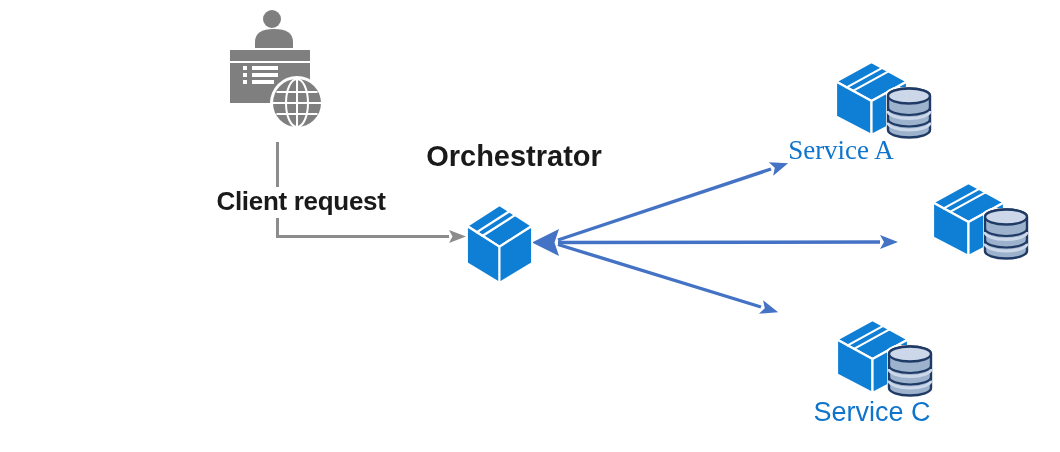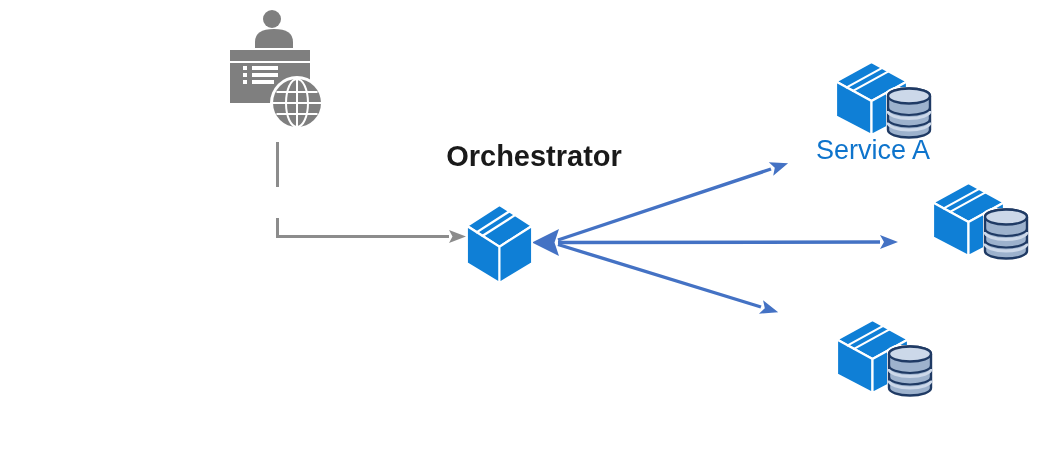--- a/index.html
+++ b/index.html
@@ -16,23 +16,23 @@
   }
   html,body{margin:0;padding:0;background:var(--background);}
   .canvas{
     position:relative;width:1060px;height:452px;background:var(--background);
     overflow:hidden;font-family:"Liberation Sans",sans-serif;
   }
   .abs{position:absolute;}
   .lbl{position:absolute;white-space:nowrap;text-align:center;line-height:1.05;}
   .lbl-dark{color:var(--dark-text);font-weight:600;}
   .lbl-client{left:211px;top:188px;width:180px;font-size:26px;letter-spacing:-0.3px;}
-  .lbl-orch{left:444px;top:141px;width:180px;font-size:29px;}
+  .lbl-orch{left:424px;top:141px;width:180px;font-size:29px;}
   .lbl-service{color:var(--service-label-blue);font-weight:400;font-size:27px;width:160px;}
-  .lbl-svc-a{left:793px;top:136px;}
+  .lbl-svc-a{left:761px;top:136px;font-family:Liberation Serif, serif;}
   .lbl-svc-b{left:883px;top:257px;}
   .lbl-svc-c{left:792px;top:398px;}
   .connectors{position:absolute;left:0;top:0;width:1060px;height:452px;}
   .cube-face{fill:var(--cube-blue);stroke:#fff;stroke-width:2.2;stroke-linejoin:round;}
   .tape{stroke:#fff;stroke-width:2.2;stroke-linecap:round;}
   .db-halo{fill:#fff;stroke:#fff;stroke-width:7;stroke-linejoin:round;}
   .db-body{fill:var(--database-body);stroke:var(--database-outline);stroke-width:2.4;}
   .db-top{fill:var(--database-top);stroke:var(--database-outline);stroke-width:2.4;}
   .db-sep{fill:none;stroke:var(--database-outline);stroke-width:2.2;}
   .db-hl{fill:none;stroke:var(--database-top);stroke-width:3;}
@@ -109,20 +109,21 @@
       <circle class="white-fill" cx="69" cy="99" r="27"></circle>
       <circle class="gray-fill" cx="69" cy="99" r="24"></circle>
       <line class="white-line" x1="69" y1="75" x2="69" y2="123"></line>
       <ellipse class="white-line" cx="69" cy="99" rx="11" ry="24"></ellipse>
       <line class="white-line" x1="45" y1="99" x2="93" y2="99"></line>
       <line class="white-line" x1="48.5" y1="88" x2="89.5" y2="88"></line>
       <line class="white-line" x1="48.5" y1="110" x2="89.5" y2="110"></line>
     </g>
   </svg>
 
+  <div class="lbl lbl-dark lbl-client">Client request</div>
   <div class="lbl lbl-dark lbl-orch">Orchestrator</div>
 
   <svg class="abs" style="left:466px;top:204px" width="67" height="80" viewBox="0 0 67 80">
     <use href="#cube" x="0" y="0" width="67" height="80"></use>
   </svg>
 
   <svg class="abs" style="left:833px;top:57px" width="100" height="84" viewBox="0 0 100 84">
     <use href="#cube" x="2" y="4" width="73" height="75"></use>
     <use href="#database" x="53" y="30" width="46" height="52"></use>
   </svg>
@@ -130,14 +131,15 @@
 
   <svg class="abs" style="left:930px;top:178px" width="100" height="84" viewBox="0 0 100 84">
     <use href="#cube" x="2" y="4" width="73" height="75"></use>
     <use href="#database" x="53" y="30" width="46" height="52"></use>
   </svg>
 
   <svg class="abs" style="left:834px;top:315px" width="100" height="84" viewBox="0 0 100 84">
     <use href="#cube" x="2" y="4" width="73" height="75"></use>
     <use href="#database" x="53" y="30" width="46" height="52"></use>
   </svg>
+  <div class="lbl lbl-service lbl-svc-c">Service C</div>
 
 </div>
 
 </body></html>

